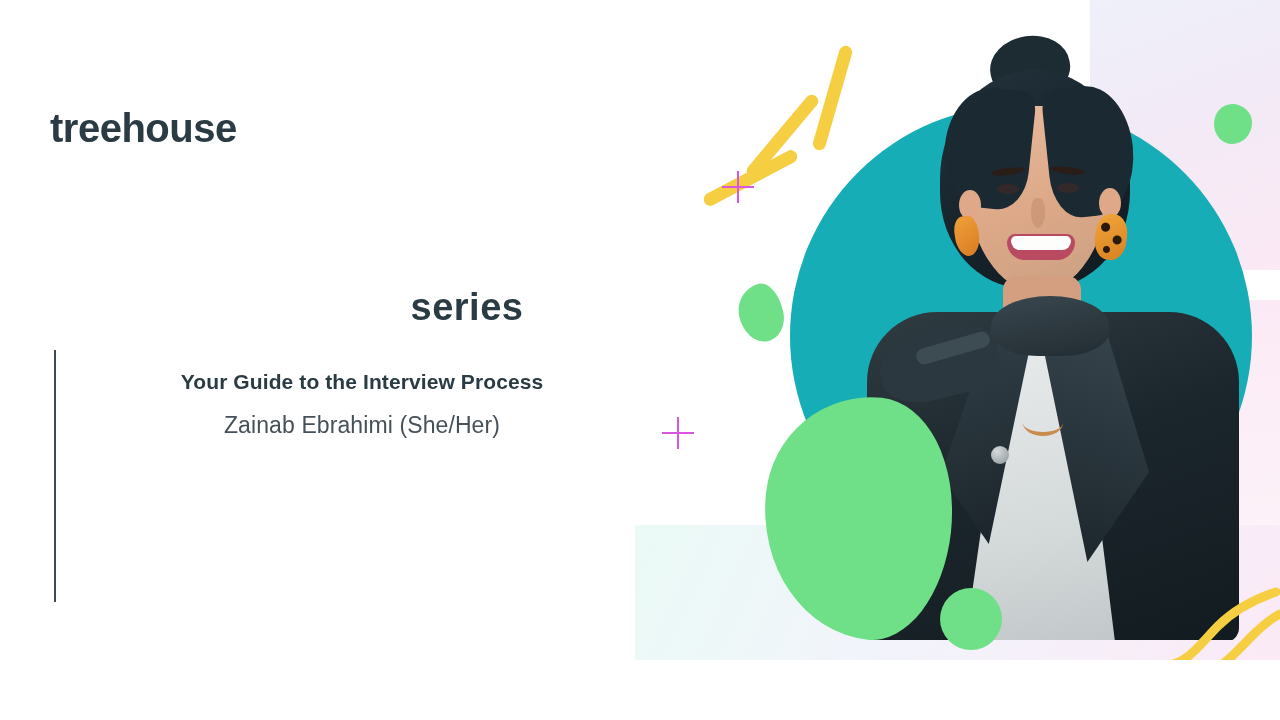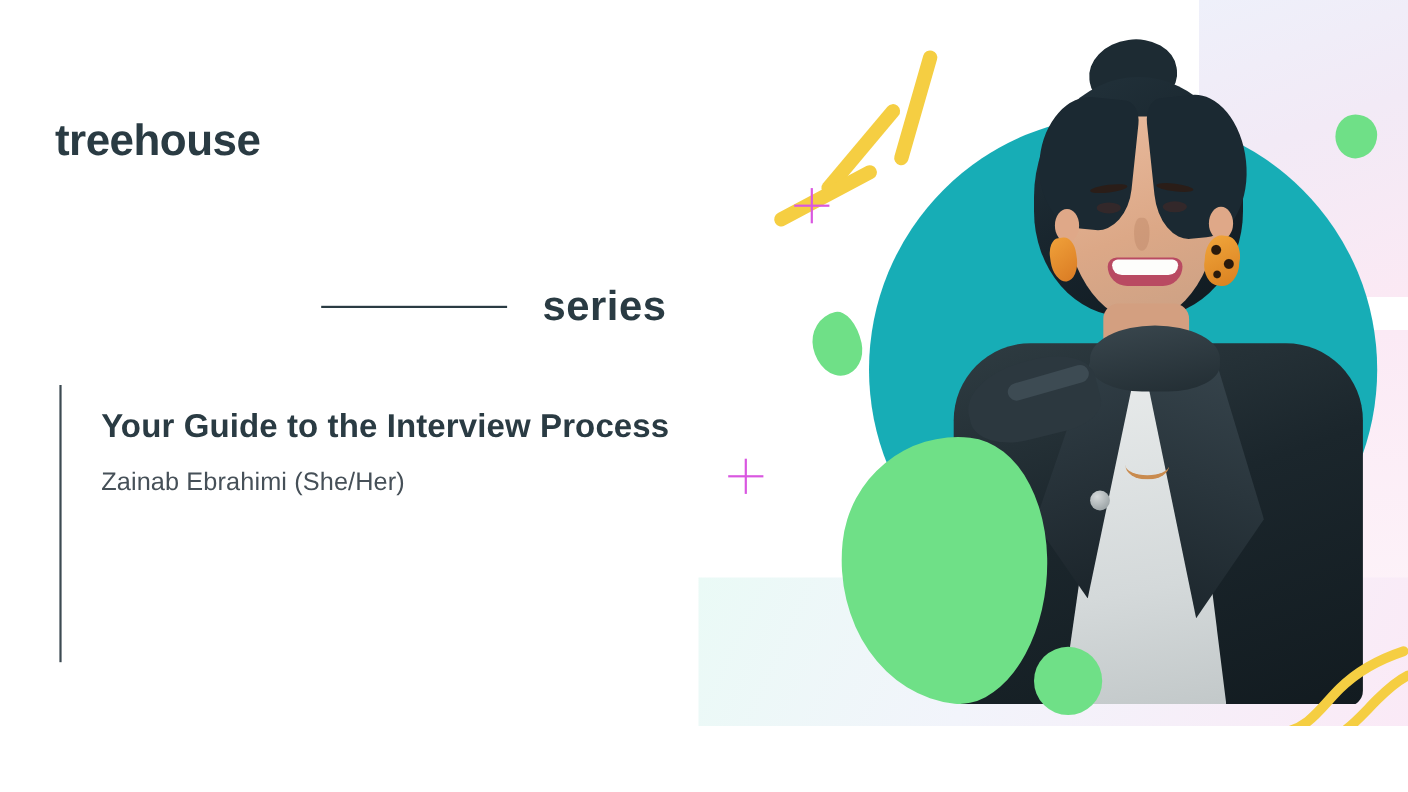--- a/index.html
+++ b/index.html
@@ -2,21 +2,21 @@
 <html><head>
 <meta charset="utf-8">
 <title>Treehouse Guest Speaker Series</title>
 <style>
   html,body{margin:0;padding:0;}
   body{
     width:1280px;height:720px;overflow:hidden;
     background:#ffffff;
     font-family:"Liberation Sans","DejaVu Sans",sans-serif;
   }
-  #stage{position:relative;width:1280px;height:660px;overflow:hidden;background:#ffffff;}
+  #stage{position:relative;width:1280px;height:660px;overflow:hidden;background:#ffffff;text-align:center;}
 
   
   .panel{position:absolute;}
   #panel-topright{
     left:1090px;top:0;width:190px;height:270px;
     background:linear-gradient(160deg,#eef0fa 0%,#f2eaf6 45%,#fbe9f4 100%);
   }
   #panel-bottomright-soft{
     left:635px;top:525px;width:645px;height:195px;
     background:linear-gradient(115deg,#eafaf6 0%,#f2f4fb 40%,#fbe9f6 100%);
@@ -207,36 +207,36 @@
   #headline-outline{
     position:absolute;left:44px;top:158px;
     font-size:78px;font-weight:700;letter-spacing:1px;line-height:1;
     color:transparent;
     -webkit-text-stroke:1.6px #2a3b43;
     paint-order:stroke fill;
     white-space:nowrap;
   }
 
   #series-row{
-    position:absolute;left:292px;top:256px;width:314px;height:46px;
-    display:flex;align-items:center;gap:32px;
+    position:absolute;left:310px;top:256px;width:314px;height:46px;
+    display:flex;align-items:center;gap:32px;flex-direction:column;
   }
   #series-rule{flex:1 1 auto;height:2px;background:#2a3b43;}
   #series-word{
     font-size:38px;font-weight:600;color:#2a3b43;letter-spacing:0.5px;line-height:1;
   }
 
   #detail-block{position:absolute;left:54px;top:350px;width:600px;height:252px;}
   #detail-rule{
     position:absolute;left:0;top:0;width:2px;height:252px;background:#3c4a52;
   }
   #detail-body{position:absolute;left:38px;top:18px;width:540px;}
 
   #talk-title{
-    font-size:30px;font-weight:600;line-height:1.3;color:#2a3b43;
+    font-size:21px;font-weight:600;line-height:1.3;color:#2a3b43;
     letter-spacing:0.1px;margin:0 0 14px 0;
   }
   .speaker-line{
     font-size:23px;font-weight:300;line-height:1.42;color:#465058;
     letter-spacing:0.1px;margin:0;
   }
   #datetime{
     margin-top:18px;
     font-size:35px;font-weight:700;color:#2a3b43;letter-spacing:0.2px;line-height:1.1;
   }

